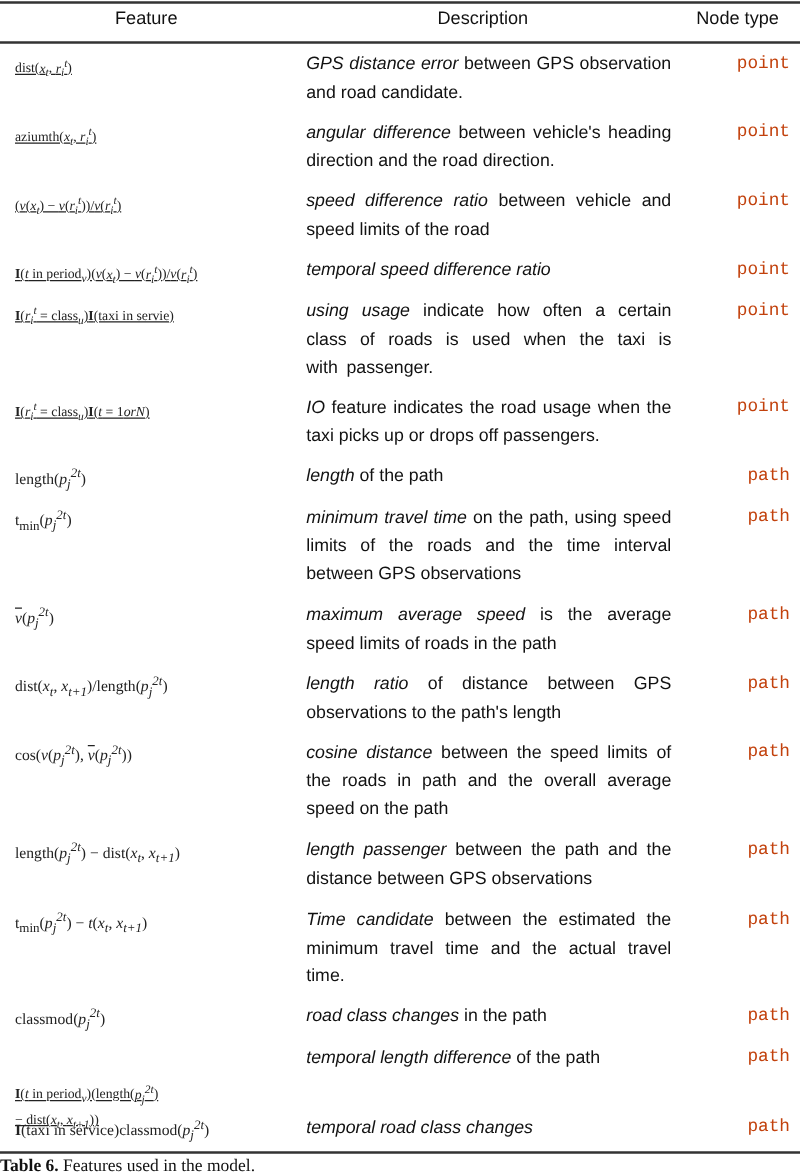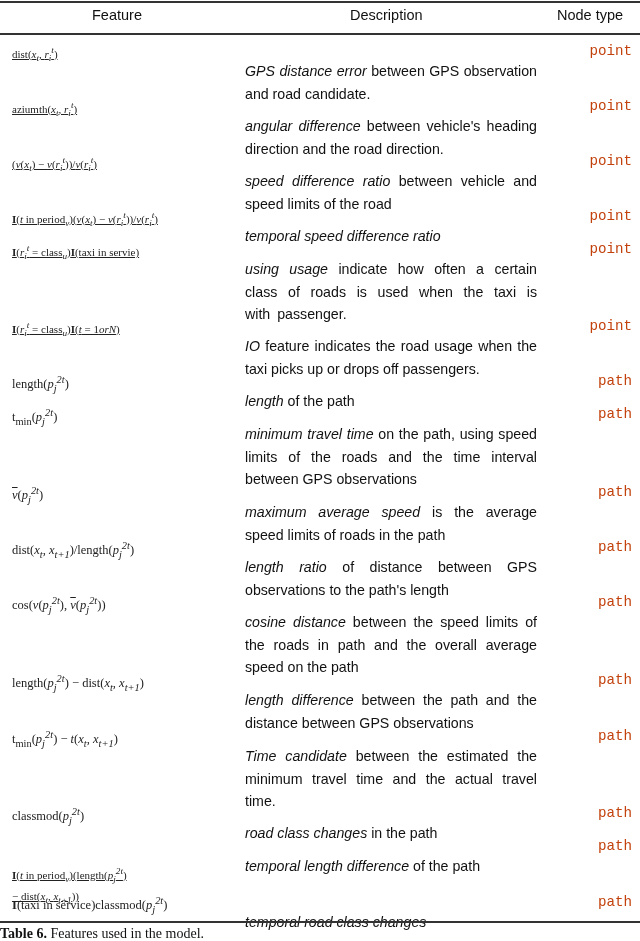--- a/index.html
+++ b/index.html
@@ -8,21 +8,21 @@
   .rule-top { position: absolute; left: 0; top: 1px; width: 640px; height: 2px; background: #333; }
   .rule-mid { position: absolute; left: 0; top: 33px; width: 640px; height: 2px; background: #333; }
   .rule-bot { position: absolute; left: 0; top: 921px; width: 640px; height: 2px; background: #333; }
   .hdr { position: absolute; top: 7px; font-family: "Liberation Sans", sans-serif; font-size: 14.5px; color: #111; }
   .hdr-feature { left: 92px; text-align: right; }
   .hdr-desc { left: 350px; }
   .hdr-node { left: 557px; }
   .row { position: absolute; left: 0; width: 640px; }
   .feat { position: absolute; left: 12px; top: 2px; font-family: "Liberation Serif", serif; font-size: 12.5px; color: #222; white-space: nowrap; line-height: 16px; }
   .feat.small { font-size: 11px; text-decoration: underline; }
-  .desc { position: absolute; left: 245px; width: 292px; font-family: "Liberation Sans", sans-serif; font-size: 14.2px; line-height: 22.5px; text-align: justify; color: #111; margin-top: 20px; }
+  .desc { position: absolute; left: 245px; width: 292px; font-family: "Liberation Sans", sans-serif; font-size: 14.2px; line-height: 22.5px; text-align: justify; color: #111; }
   .desc em { font-style: italic; }
   .node { position: absolute; left: 556px; width: 76px; text-align: right; font-family: Liberation Mono, monospace; font-size: 14.2px; line-height: 22.5px; color: #c2410c; }
   .caption { position: absolute; left: 0; top: 926px; font-family: "Liberation Serif", serif; font-size: 14px; color: #111; white-space: nowrap; }
   .caption b { font-weight: bold; }
 </style>
 </head>
 <body>
 
 <div class="table-wrap">
   <div class="rule-top"></div>
@@ -92,21 +92,21 @@
   </div>
 
   <div class="row" style="top:591px;">
     <div class="feat">cos(<i>v</i>(<i>p<sub>j</sub><sup>2t</sup></i>), <span style="text-decoration:overline;"><i>v</i></span>(<i>p<sub>j</sub><sup>2t</sup></i>))</div>
     <div class="desc"><em>cosine distance</em><span> between the speed limits of the roads in path and the overall average speed on the path</span></div>
     <div class="node">path</div>
   </div>
 
   <div class="row" style="top:669px;">
     <div class="feat">length(<i>p<sub>j</sub><sup>2t</sup></i>) − dist(<i>x<sub>t</sub></i>, <i>x<sub>t+1</sub></i>)</div>
-    <div class="desc"><em>length difference</em><span> between the path and the distance between GPS observations</span></div>
+    <div class="desc"><em>length passenger</em><span> between the path and the distance between GPS observations</span></div>
     <div class="node">path</div>
   </div>
 
   <div class="row" style="top:725px;">
     <div class="feat">t<sub>min</sub>(<i>p<sub>j</sub><sup>2t</sup></i>) − <i>t</i>(<i>x<sub>t</sub></i>, <i>x<sub>t+1</sub></i>)</div>
     <div class="desc"><em>Time candidate</em><span> between the estimated the minimum travel time and the actual travel time.</span></div>
     <div class="node">path</div>
   </div>
 
   <div class="row" style="top:802px;">

